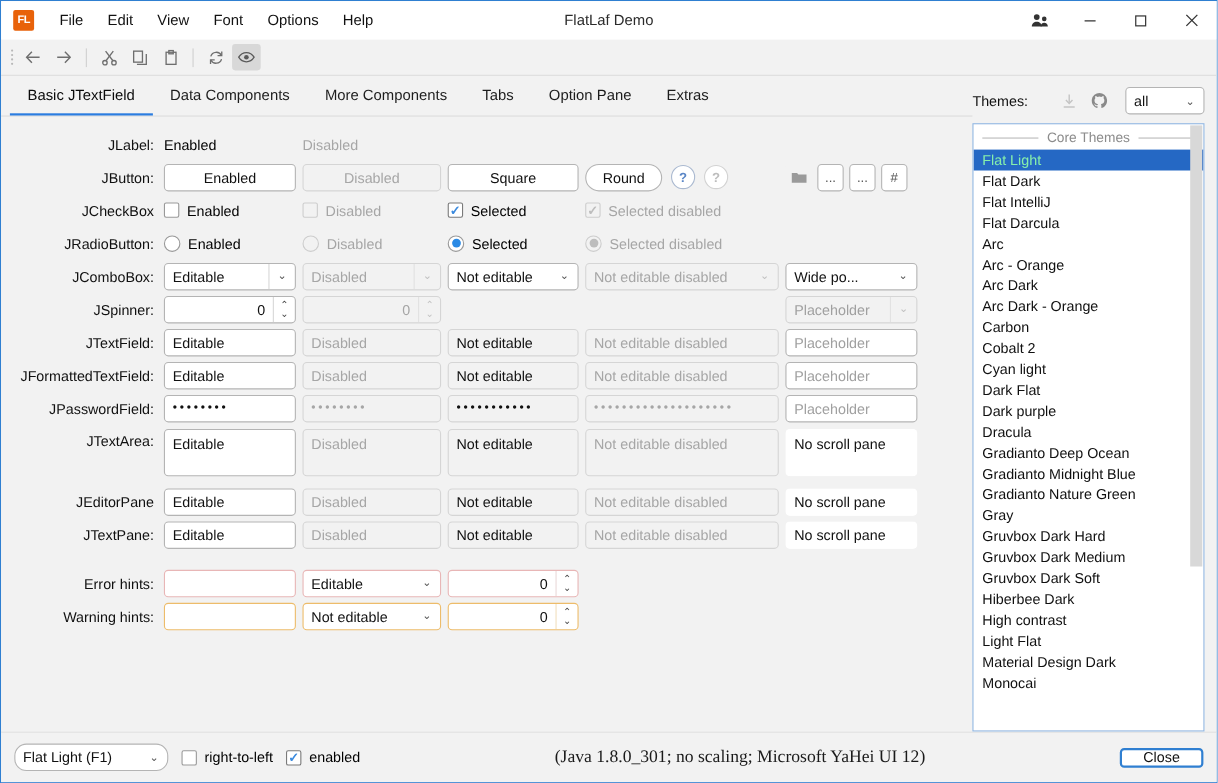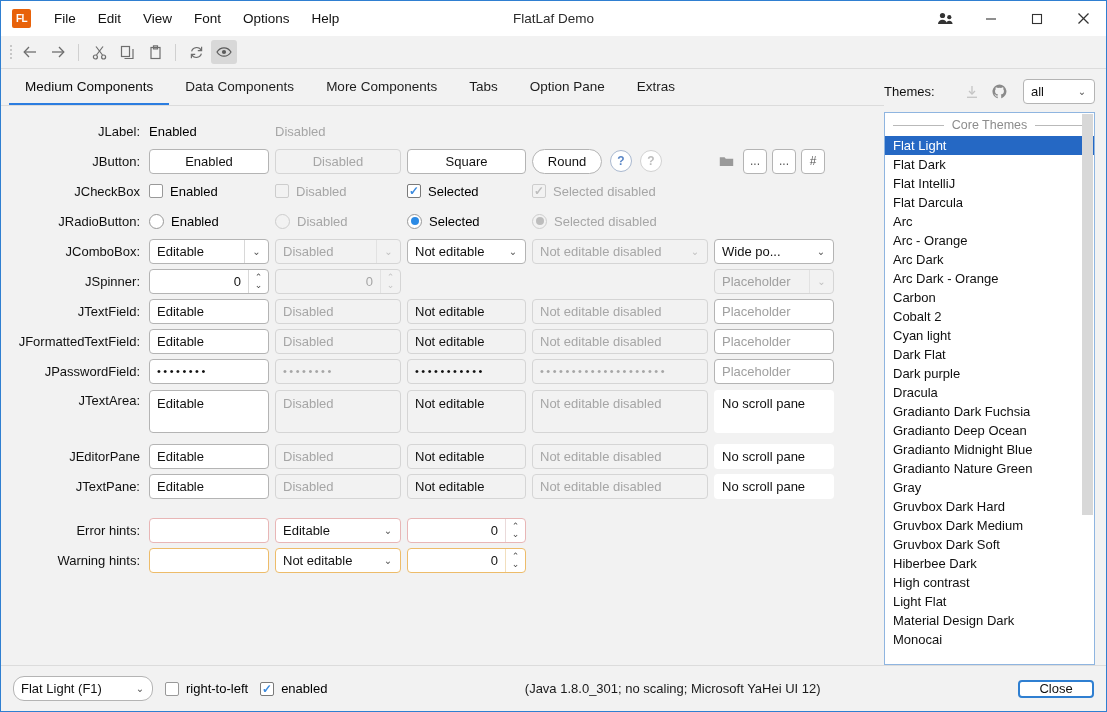--- a/index.html
+++ b/index.html
@@ -210,32 +210,32 @@
   .themelist {
     flex:1 1 auto; border:1px solid #8fb5e0; background:#fff;
     position:relative; overflow:hidden; margin-bottom:0;
   }
   .tl-inner { padding:2px 0 0 0; }
   .sep { display:flex; align-items:center; padding:3px 8px 4px 8px; }
   .sep .line { flex:1 1 auto; height:1px; background:#b9b9b9; }
   .sep .txt { padding:0 8px; font-size:12.5px; color:#8c8c8c; }
   .titem { height:19px; line-height:19px; padding:0 8px; font-size:13px; color:#101010;
            white-space:nowrap; overflow:hidden; }
-  .titem.sel { background:#2568c4; color:#ffffff; }
+  .titem.sel { background:#2568c4; color:#86efac; }
   .tscroll { position:absolute; right:1px; top:1px; width:11px; bottom:1px; }
   .tthumb { position:absolute; right:0; top:0; width:11px; background:#d8d8d8; }
 
   
   .statusbar {
     flex:0 0 46px; height:46px; border-top:1px solid #dcdcdc;
     display:flex; align-items:center; padding:0 12px; gap:12px;
     background:#f2f2f2;
   }
   .sb-combo { width:140px;border-radius:11px; }
-  .sb-java { margin-left:auto; margin-right:auto; font-size:13px; color:#1a1a1a; }
+  .sb-java { margin-left:auto; margin-right:auto; font-size:16px; color:#1a1a1a;font-family:Liberation Serif, serif; }
   .closebtn {
     height:18px; min-width:76px; padding:0 18px;
     border:2px solid #2f7fd1; border-radius:4px; background:#fff;
     display:flex; align-items:center; justify-content:center;
     font-size:13px; color:#111;
   }
 </style>
 </head>
 <body>
 
@@ -335,21 +335,21 @@
           <circle cx="8" cy="6" r="2.1" fill="#5a5a5a" stroke="none"></circle>
         </svg>
     </div>
   </div>
 
   <div class="body">
 
     <div class="left">
 
       <div class="tabs">
-        <div class="tab sel">Medium Components</div>
+        <div class="tab sel">Basic JTextField</div>
         <div class="tab">Data Components</div>
         <div class="tab">More Components</div>
         <div class="tab">Tabs</div>
         <div class="tab">Option Pane</div>
         <div class="tab">Extras</div>
       </div>
 
       <div class="form">
 
         <div class="row">
@@ -594,21 +594,20 @@
           <div class="titem">Arc</div>
           <div class="titem">Arc - Orange</div>
           <div class="titem">Arc Dark</div>
           <div class="titem">Arc Dark - Orange</div>
           <div class="titem">Carbon</div>
           <div class="titem">Cobalt 2</div>
           <div class="titem">Cyan light</div>
           <div class="titem">Dark Flat</div>
           <div class="titem">Dark purple</div>
           <div class="titem">Dracula</div>
-          <div class="titem">Gradianto Dark Fuchsia</div>
           <div class="titem">Gradianto Deep Ocean</div>
           <div class="titem">Gradianto Midnight Blue</div>
           <div class="titem">Gradianto Nature Green</div>
           <div class="titem">Gray</div>
           <div class="titem">Gruvbox Dark Hard</div>
           <div class="titem">Gruvbox Dark Medium</div>
           <div class="titem">Gruvbox Dark Soft</div>
           <div class="titem">Hiberbee Dark</div>
           <div class="titem">High contrast</div>
           <div class="titem">Light Flat</div>

